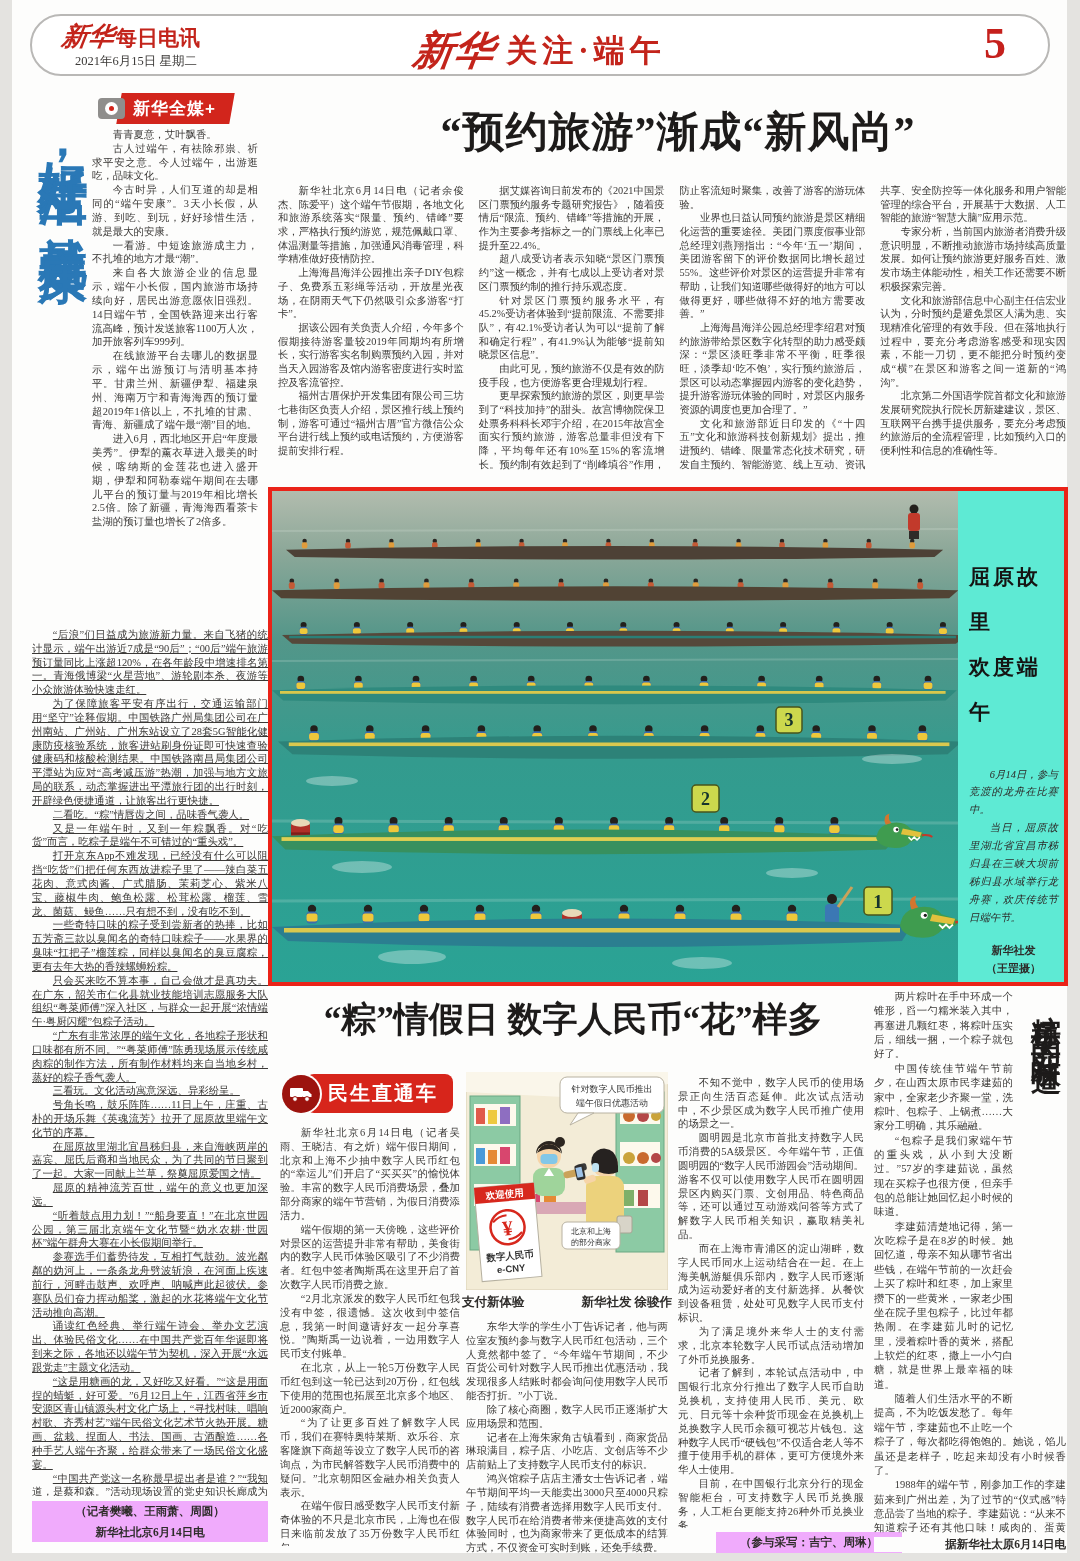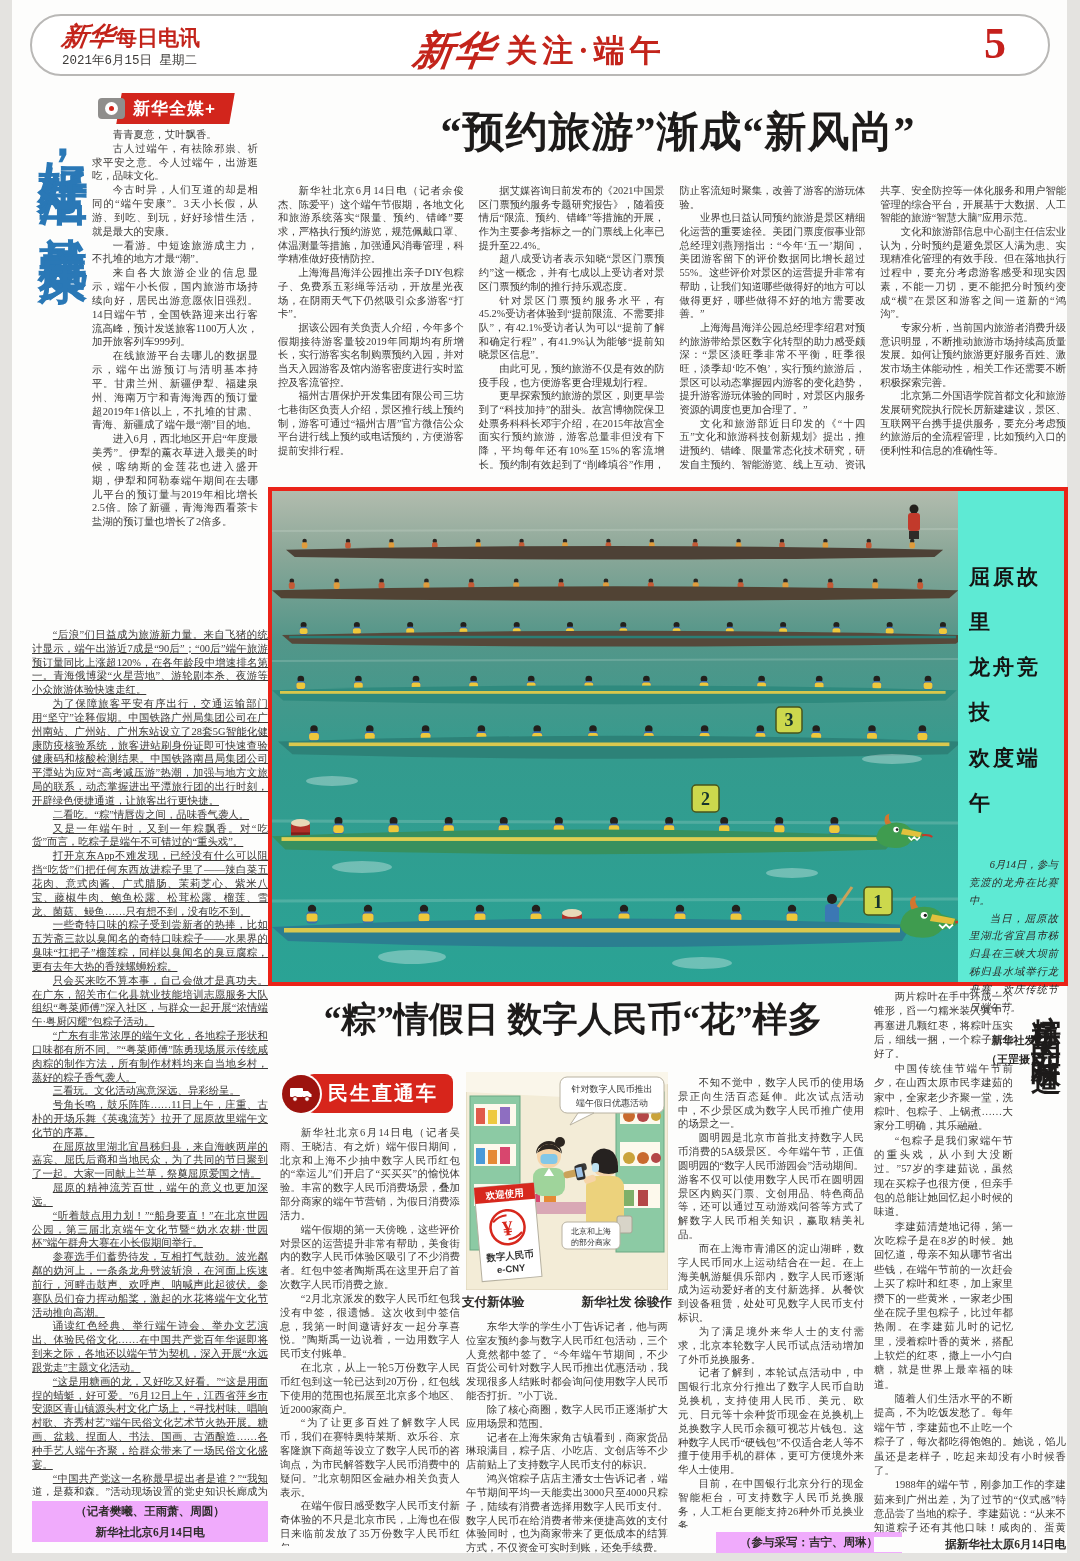--- a/index.html
+++ b/index.html
@@ -9,21 +9,21 @@
   .abs { position:absolute; }
   .edge { background:#e4e3e0; }
 
   
   .masthead { left:30px; top:14px; width:1020px; height:62px; background:#fff;
               border:2px solid #b9b8b6; border-radius:32px; }
   .logo-block { position:absolute; left:30px; top:7px; line-height:1.1; }
   .logo-script { font-style:italic; font-weight:900; font-size:26px; color:#c3241b;
                  display:inline-block; transform:skewX(-8deg); margin-right:2px; }
   .logo-rest { font-weight:900; font-size:21px; color:#c3241b; }
-  .masthead-date { font-family:Liberation Mono, monospace; font-size:12.5px; color:#3c3a38; margin-top:3px; }
+  .masthead-date { font-family:Liberation Serif, serif; font-size:12.5px; color:#3c3a38; margin-top:3px;margin-left:13px; }
   .section-head { position:absolute; left:0; right:0; top:7px; text-align:center; }
   .brand-script { font-style:italic; font-weight:900; font-size:40px; color:#c3241b;
                   display:inline-block; transform:skewX(-8deg); margin-right:12px; vertical-align:middle; }
   .section-title { font-weight:900; font-size:31px; color:#c3241b; letter-spacing:5px; vertical-align:middle; }
   .page-num { position:absolute; right:42px; top:2px; font-size:44px; font-weight:900; color:#c5201c; }
 
   
   .media-badge { left:98px; top:93px; display:flex; align-items:center; }
   .media-icon { width:27px; height:21px; background:#8f8e8c; border-radius:4px; position:relative; margin-right:-6px; z-index:2; }
   .media-icon::after { content:""; position:absolute; left:7px; top:4px; width:13px; height:13px;
@@ -153,22 +153,22 @@
     <p>据该公园有关负责人介绍，今年多个假期接待游客量较2019年同期均有所增长，实行游客实名制购票预约入园，并对当天入园游客及馆内游客密度进行实时监控及客流管控。</p>
     <p>福州古厝保护开发集团有限公司三坊七巷街区负责人介绍，景区推行线上预约制，游客可通过“福州古厝”官方微信公众平台进行线上预约或电话预约，方便游客提前安排行程。</p>
     <p>据艾媒咨询日前发布的《2021中国景区门票预约服务专题研究报告》，随着疫情后“限流、预约、错峰”等措施的开展，作为主要参考指标之一的门票线上化率已提升至22.4%。</p>
     <p>超八成受访者表示知晓“景区门票预约”这一概念，并有七成以上受访者对景区门票预约制的推行持乐观态度。</p>
     <p>针对景区门票预约服务水平，有45.2%受访者体验到“提前限流、不需要排队”，有42.1%受访者认为可以“提前了解和确定行程”，有41.9%认为能够“提前知晓景区信息”。</p>
     <p>由此可见，预约旅游不仅是有效的防疫手段，也方便游客更合理规划行程。</p>
     <p>更早探索预约旅游的景区，则更早尝到了“科技加持”的甜头。故宫博物院保卫处票务科科长邓宇介绍，在2015年故宫全面实行预约旅游，游客总量非但没有下降，平均每年还有10%至15%的客流增长。预约制有效起到了“削峰填谷”作用，防止客流短时聚集，改善了游客的游玩体验。</p>
     <p>业界也日益认同预约旅游是景区精细化运营的重要途径。美团门票度假事业部总经理刘燕翔指出：“今年‘五一’期间，美团游客留下的评价数据同比增长超过55%。这些评价对景区的运营提升非常有帮助，让我们知道哪些做得好的地方可以做得更好，哪些做得不好的地方需要改善。”</p>
     <p>上海海昌海洋公园总经理李绍君对预约旅游带给景区数字化转型的助力感受颇深：“景区淡旺季非常不平衡，旺季很旺，淡季却‘吃不饱’，实行预约旅游后，景区可以动态掌握园内游客的变化趋势，提升游客游玩体验的同时，对景区内服务资源的调度也更加合理了。”</p>
     <p>文化和旅游部近日印发的《“十四五”文化和旅游科技创新规划》提出，推进预约、错峰、限量常态化技术研究，研发自主预约、智能游览、线上互动、资讯共享、安全防控等一体化服务和用户智能管理的综合平台，开展基于大数据、人工智能的旅游“智慧大脑”应用示范。</p>
+    <p>专家分析，当前国内旅游者消费升级意识明显，不断推动旅游市场持续高质量发展。如何让预约旅游更好服务百姓、激发市场主体能动性，相关工作还需要不断积极探索完善。</p>
     <p>文化和旅游部信息中心副主任信宏业认为，分时预约是避免景区人满为患、实现精准化管理的有效手段。但在落地执行过程中，要充分考虑游客感受和现实因素，不能一刀切，更不能把分时预约变成“横”在景区和游客之间一道新的“鸿沟”。</p>
-    <p>专家分析，当前国内旅游者消费升级意识明显，不断推动旅游市场持续高质量发展。如何让预约旅游更好服务百姓、激发市场主体能动性，相关工作还需要不断积极探索完善。</p>
     <p>北京第二外国语学院首都文化和旅游发展研究院执行院长厉新建建议，景区、互联网平台携手提供服务，要充分考虑预约旅游后的全流程管理，比如预约入口的便利性和信息的准确性等。</p>
   </div>
 
 <div class="abs photo-frame">
   <svg class="photo-svg" viewBox="0 0 686 491" aria-hidden="true">
     <defs>
       <linearGradient id="wg" x1="0" y1="0" x2="0" y2="1">
         <stop offset="0" stop-color="#b2bcae"></stop>
         <stop offset="0.12" stop-color="#8da899"></stop>
         <stop offset="0.3" stop-color="#549689"></stop>
@@ -361,21 +361,20 @@
       <ellipse cx="90" cy="376" rx="30" ry="6"></ellipse>
         <ellipse cx="520" cy="382" rx="26" ry="5"></ellipse>
       <ellipse cx="140" cy="466" rx="34" ry="7"></ellipse>
         <ellipse cx="430" cy="472" rx="30" ry="6"></ellipse>
     </g>
   </svg>
 
   <div class="photo-caption">
     <div class="pc-title">
       <div>屈原故里</div>
-      <div>龙舟竞技</div>
       <div>欢度端午</div>
     </div>
     <div class="pc-text">
         <p>6月14日，参与竞渡的龙舟在比赛中。</p>
         <p>当日，屈原故里湖北省宜昌市秭归县在三峡大坝前秭归县水域举行龙舟赛，欢庆传统节日端午节。</p>
       </div>
     <div class="pc-credit">
       <div>新华社发</div>
       <div>（王罡摄）</div>
     </div>

